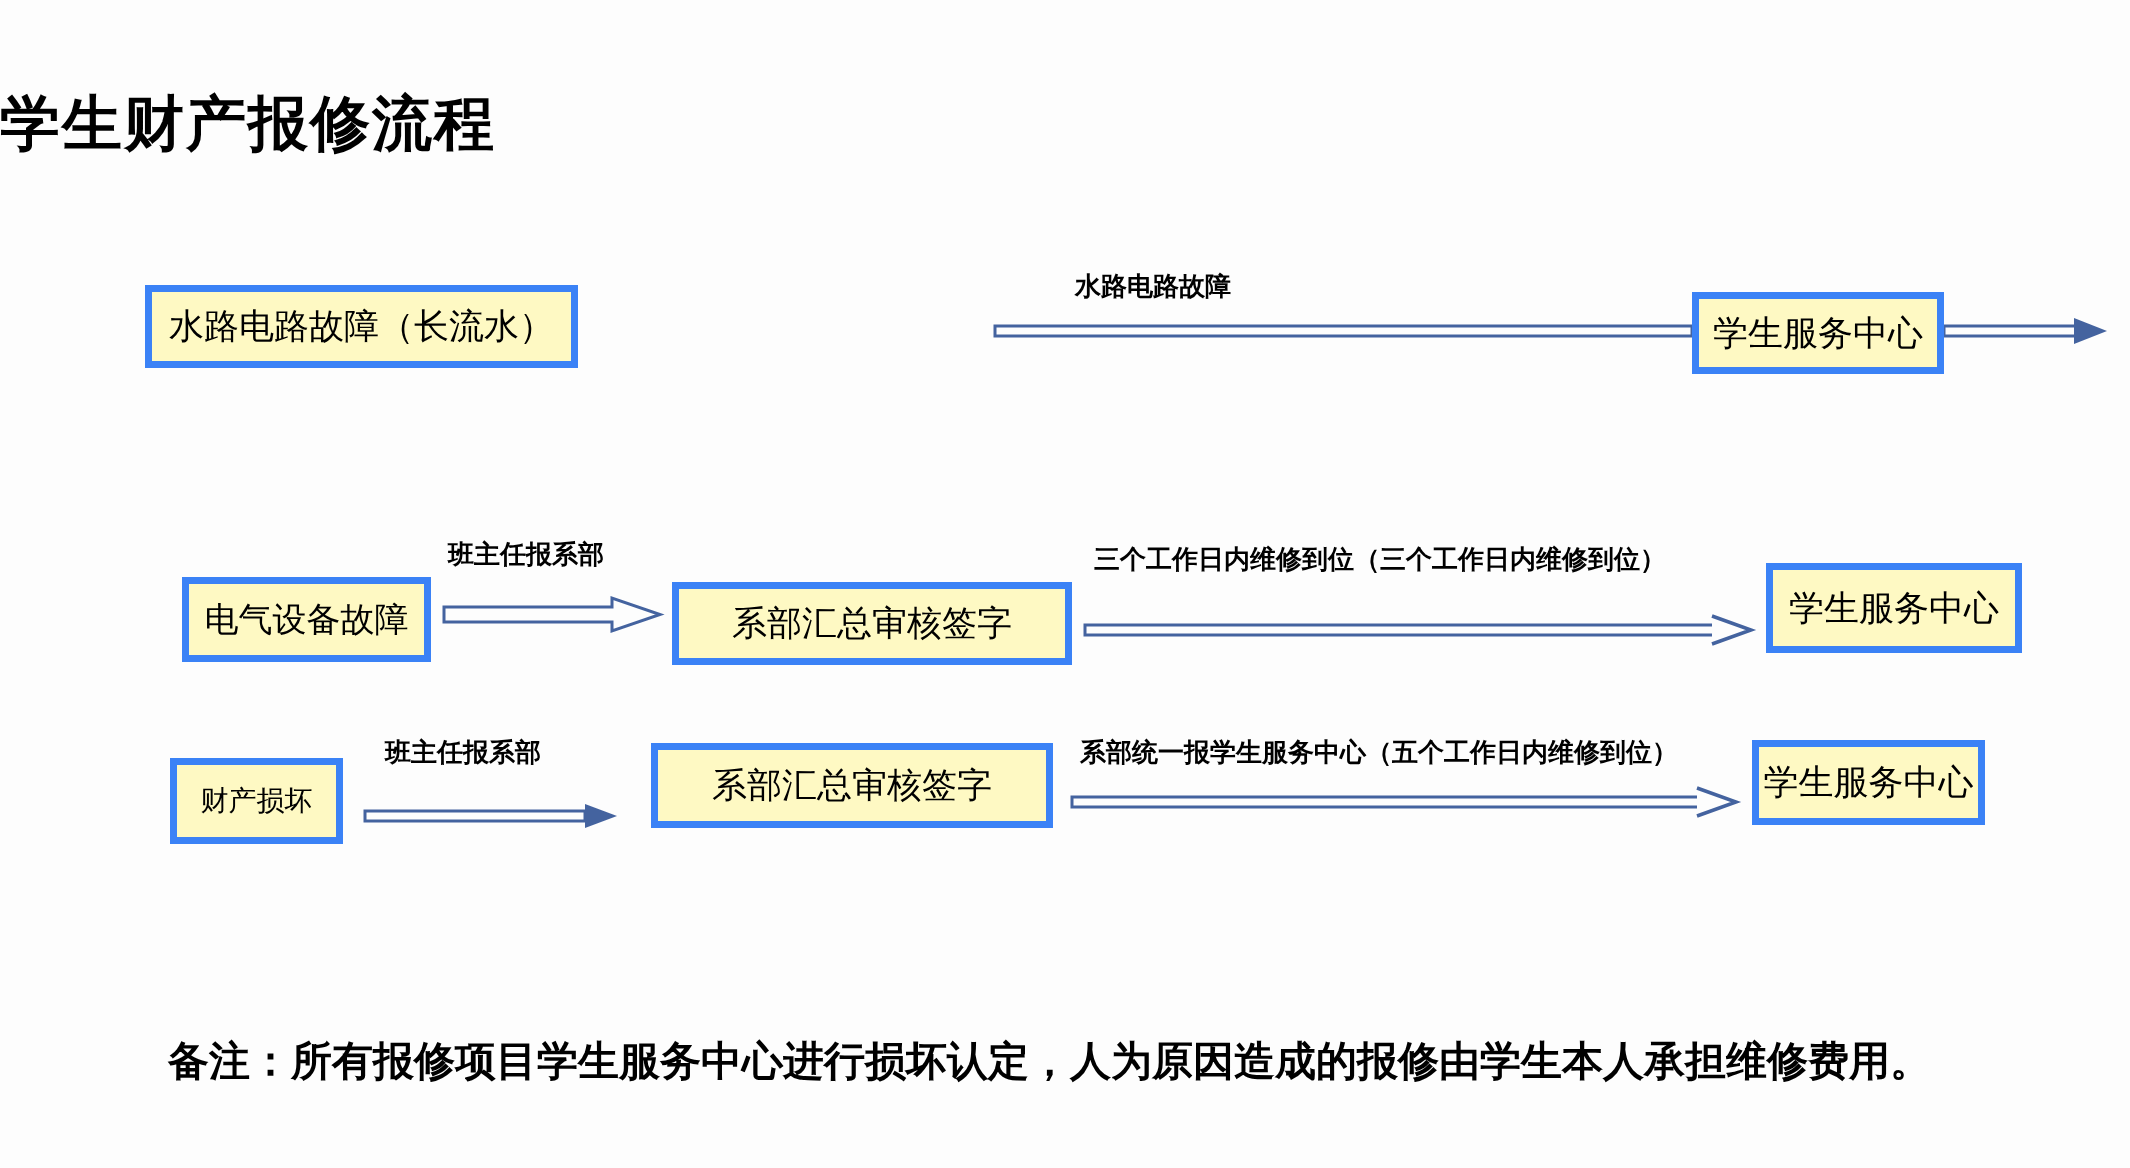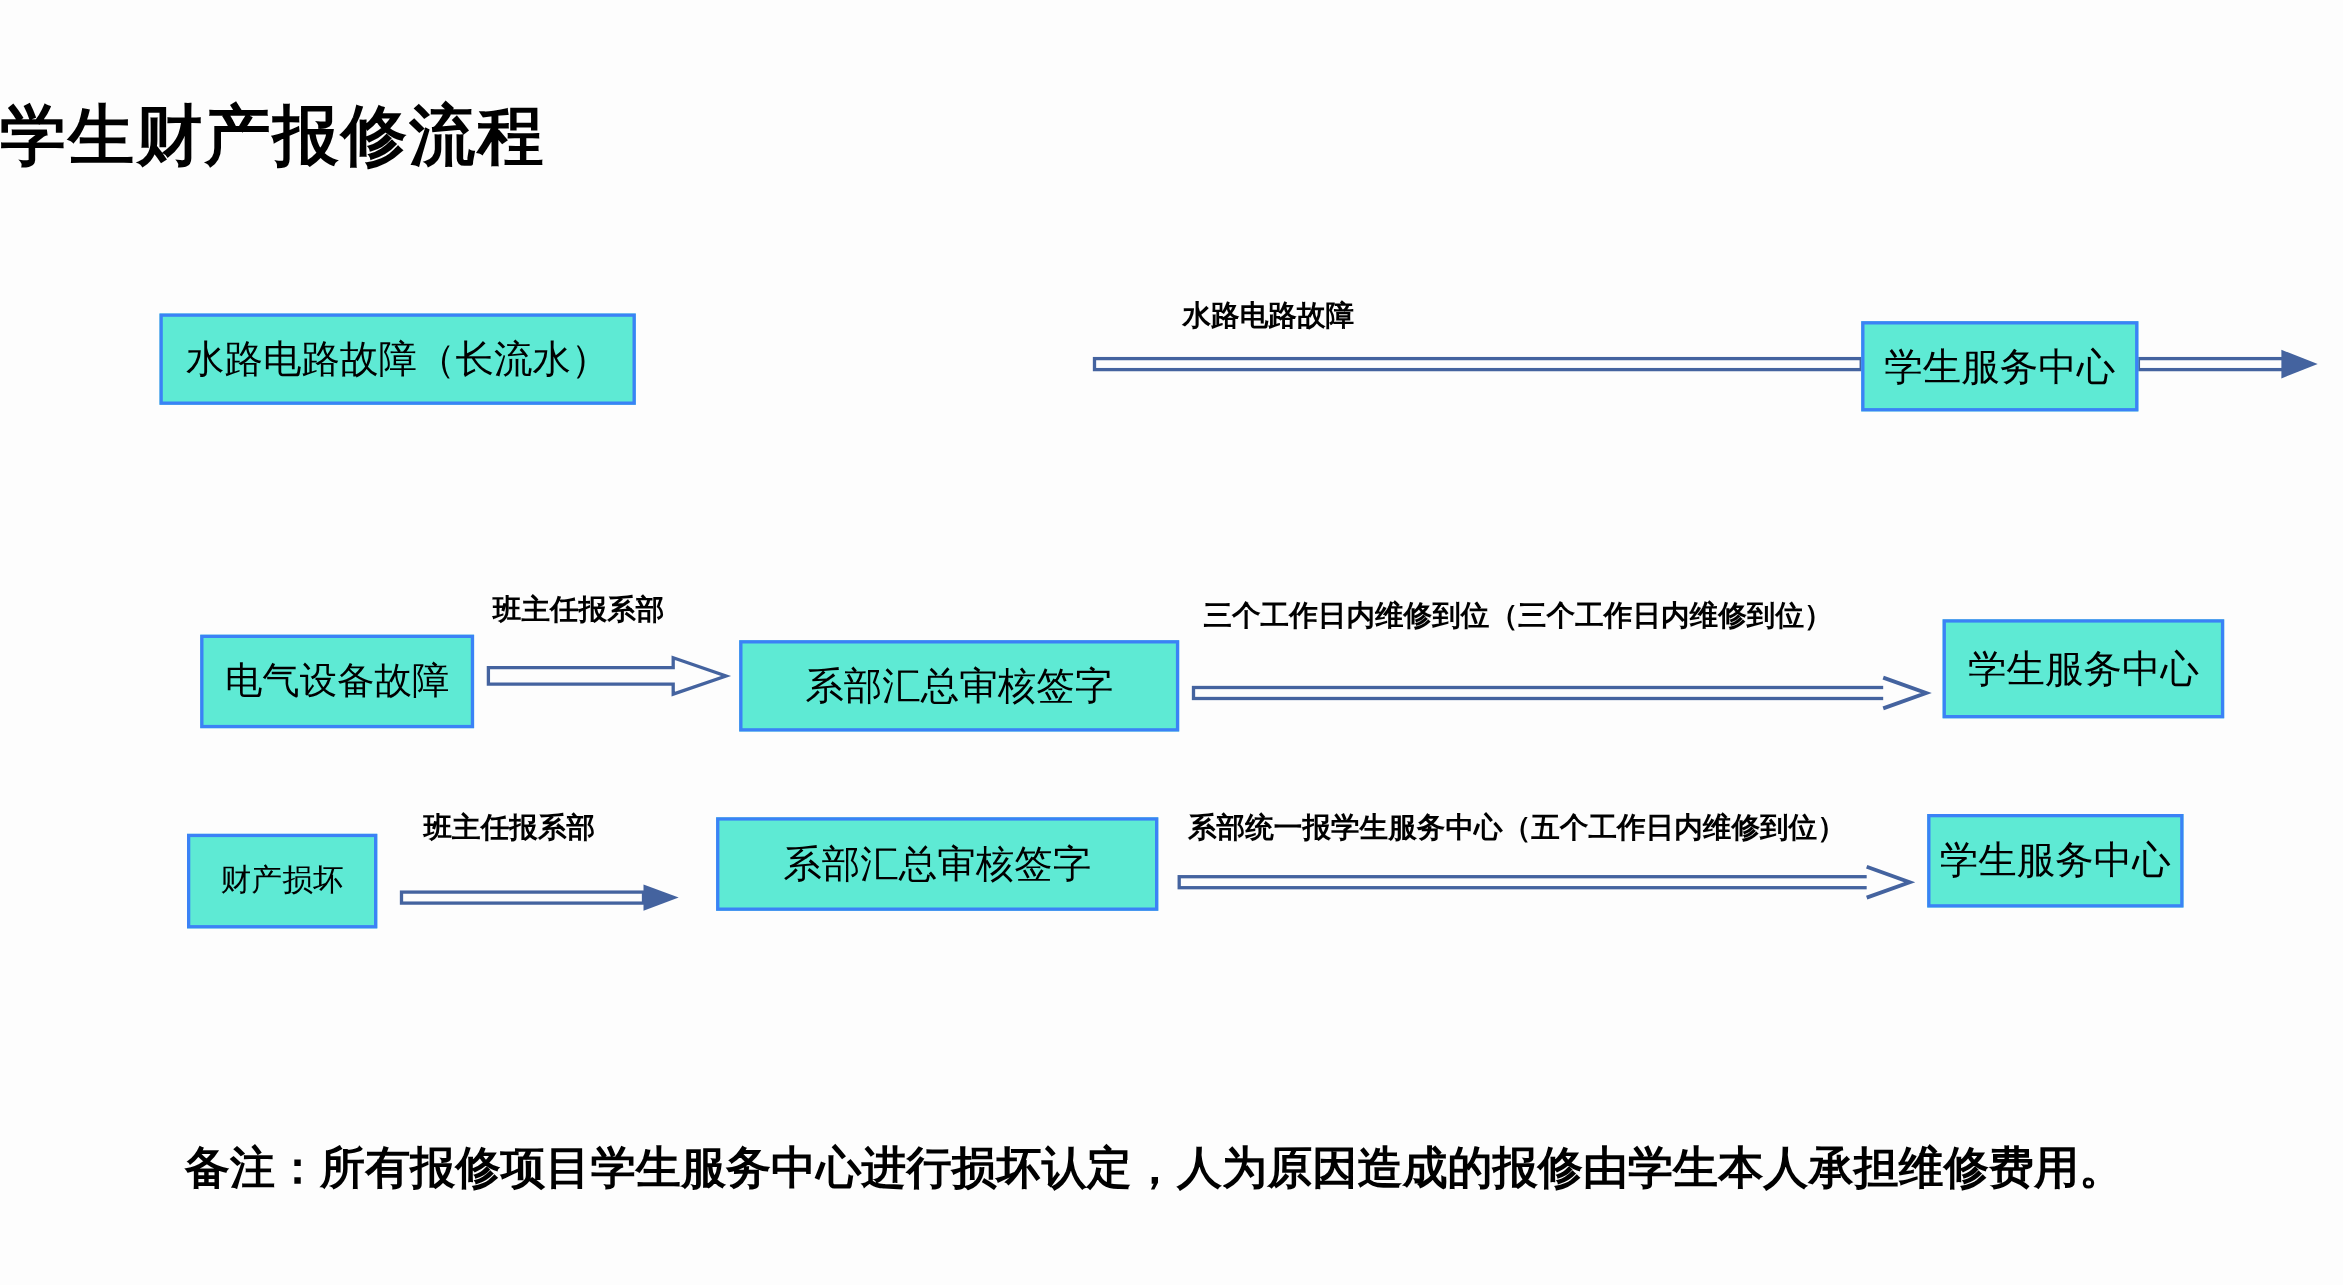--- a/index.html
+++ b/index.html
@@ -17,22 +17,22 @@
     position:absolute;
     left:0; top:84px; width:2130px;
     text-align:left;
     font-family:"Liberation Sans", sans-serif;
     font-weight:bold;
     font-size:60px;
     letter-spacing:2px;
   }
   .flow-box{
     position:absolute;
-    border:3px solid #3b82f6;
-    background:#5eead4;
+    border:7px solid #3b82f6;
+    background:#fef9c3;
     display:flex;
     align-items:center;
     justify-content:center;
     font-size:35px;
     line-height:1;
     white-space:nowrap;
     box-sizing:border-box;
   }
   .arrow-label{
     position:absolute;

